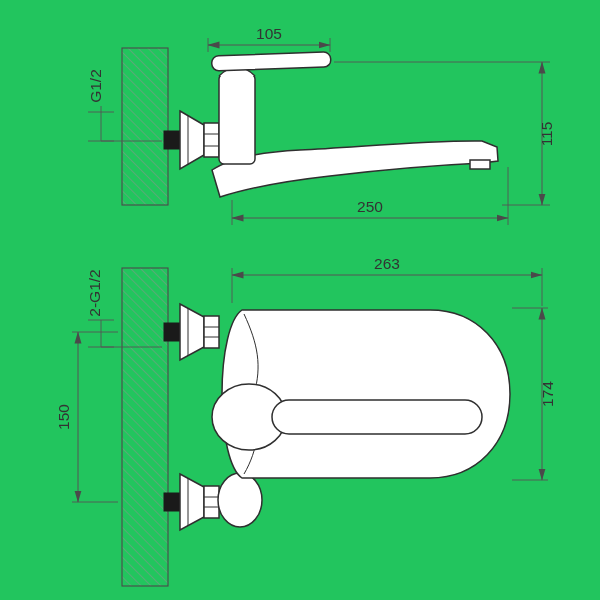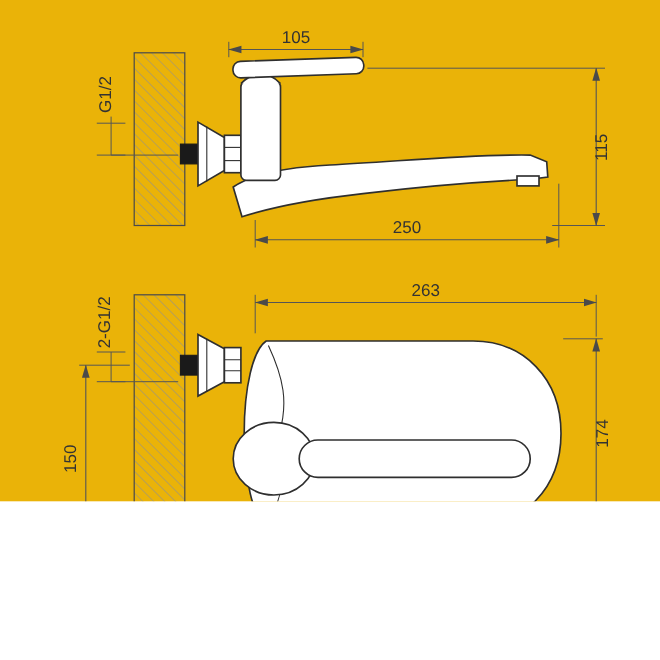--- a/index.html
+++ b/index.html
@@ -3,22 +3,22 @@
 <meta charset="utf-8">
 <style>
   html, body {
     margin: 0;
     padding: 0;
     background: #ffffff;
     font-family: "Liberation Sans", sans-serif;
   }
   .canvas-wrap {
     width: 600px;
-    height: 456px;
-    background: #eab308;
+    height: 600px;
+    background: #22c55e;
     position: relative;
     overflow: hidden;
   }
   svg { display: block; }
   .out   { stroke: #2f2f2f; stroke-width: 1.5; fill: #ffffff; }
   .thin  { stroke: #2f2f2f; stroke-width: 1; fill: none; }
   .dim   { stroke: #555555; stroke-width: 1; fill: none; }
   .ext   { stroke: #555555; stroke-width: 0.9; fill: none; }
   .wall  { stroke: #4a4a4a; stroke-width: 1.1; }
   .dark  { fill: #1a1a1a; stroke: #1a1a1a; }

